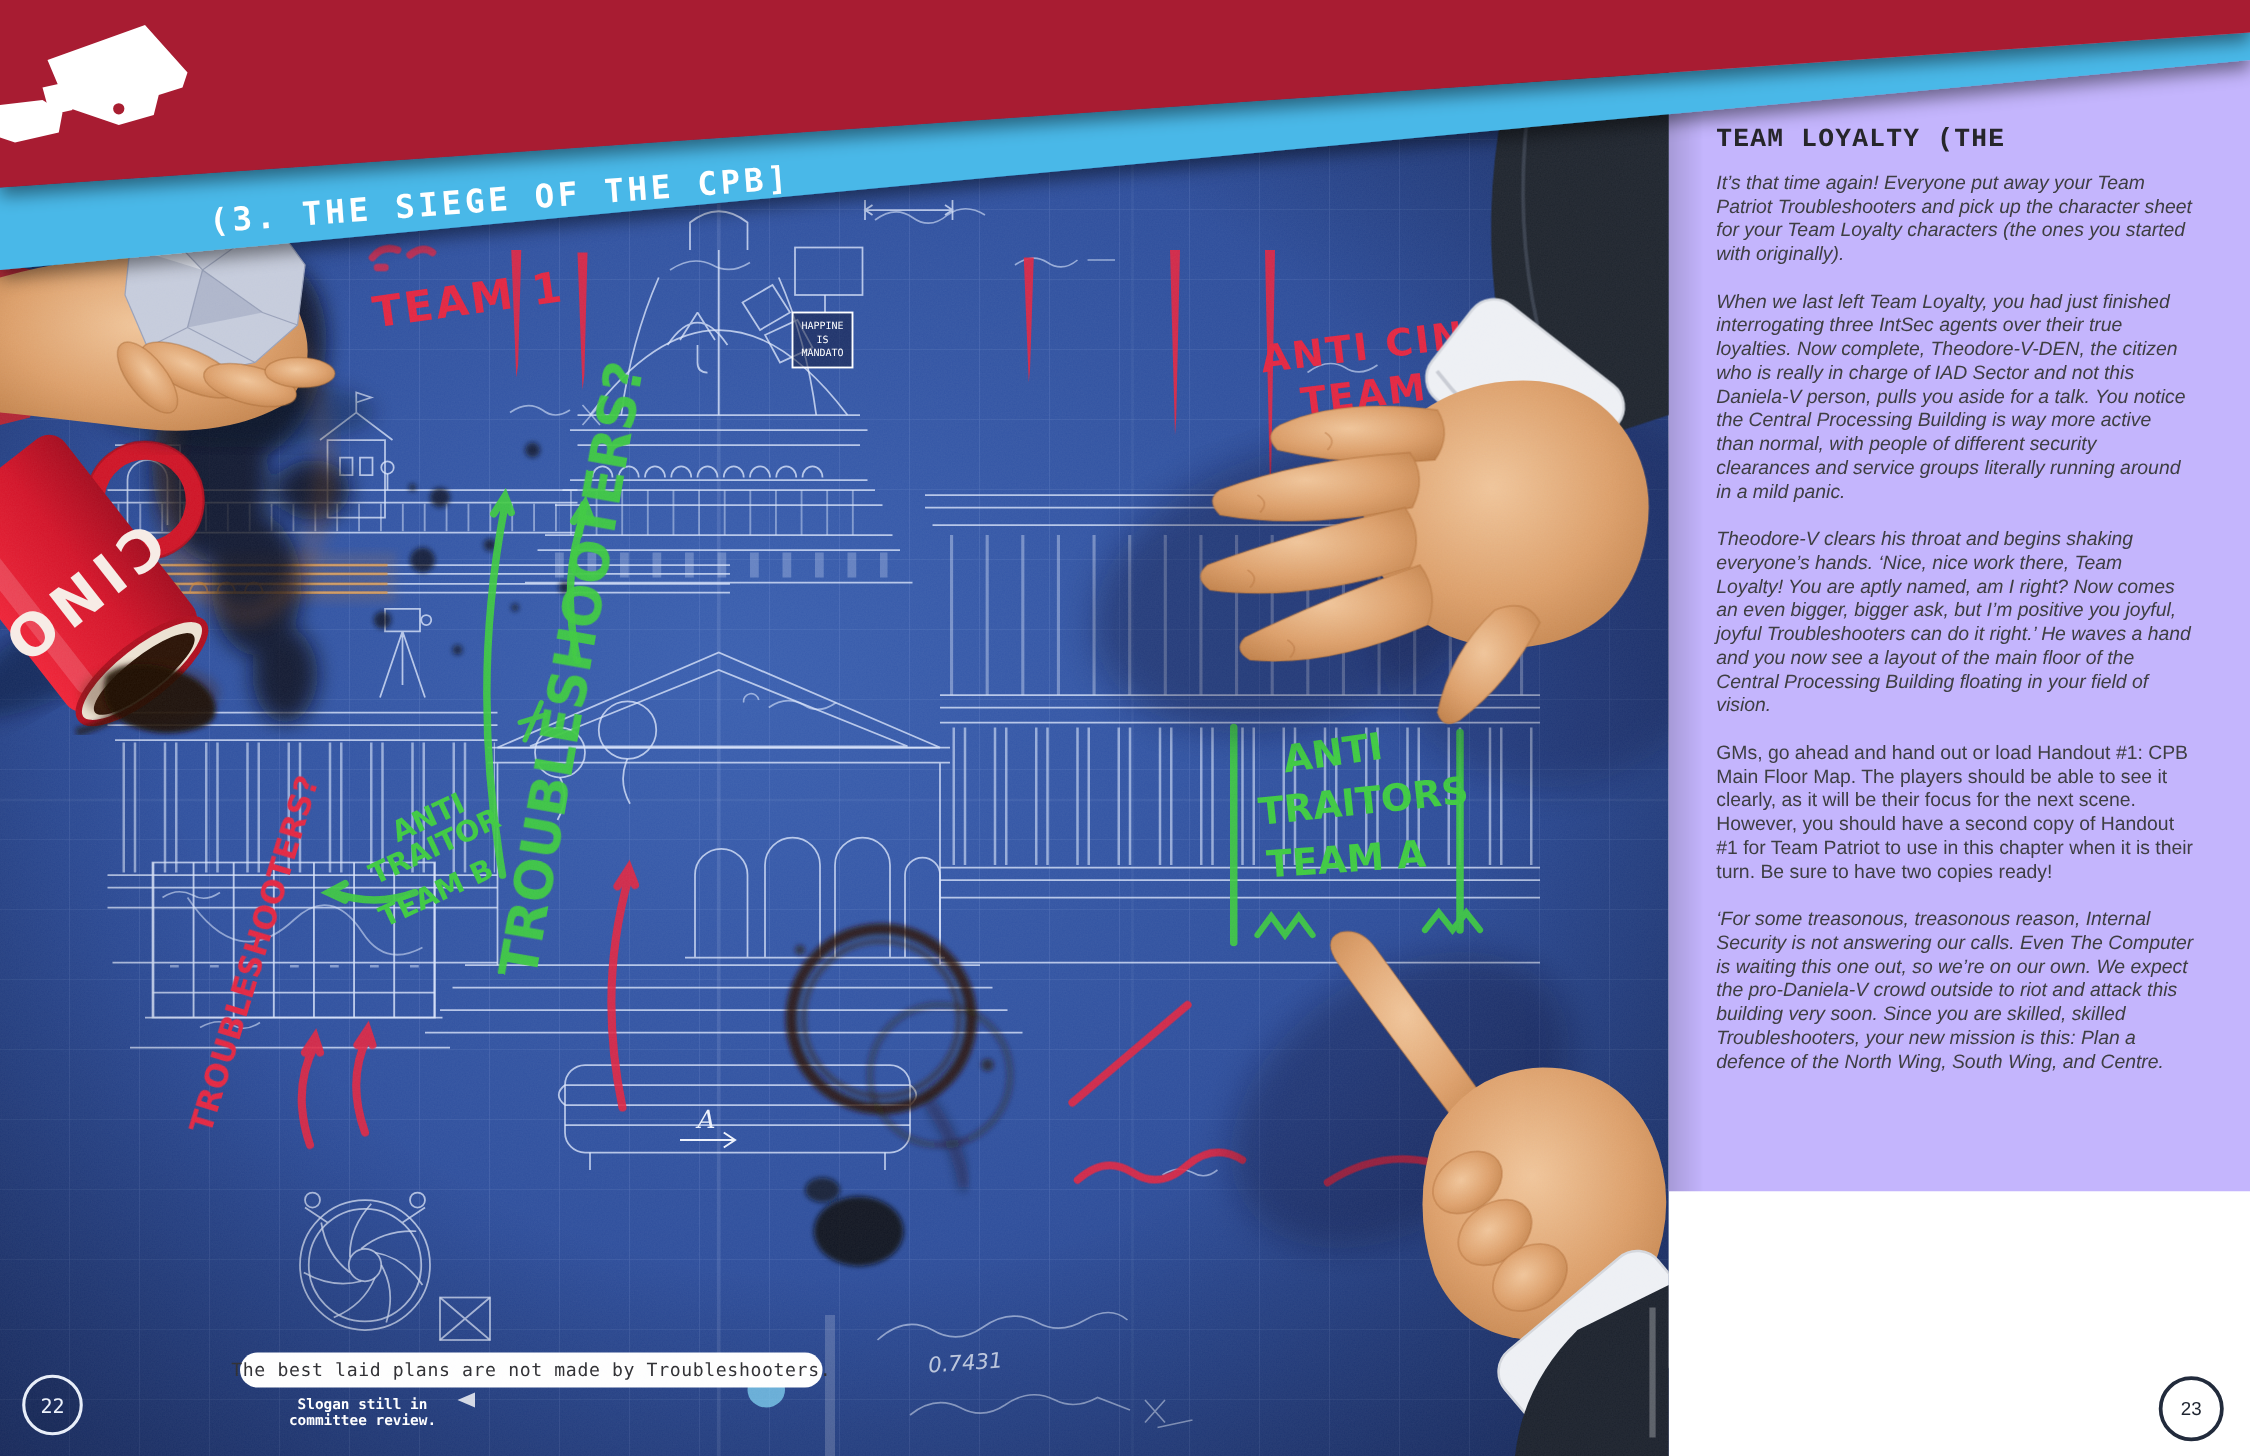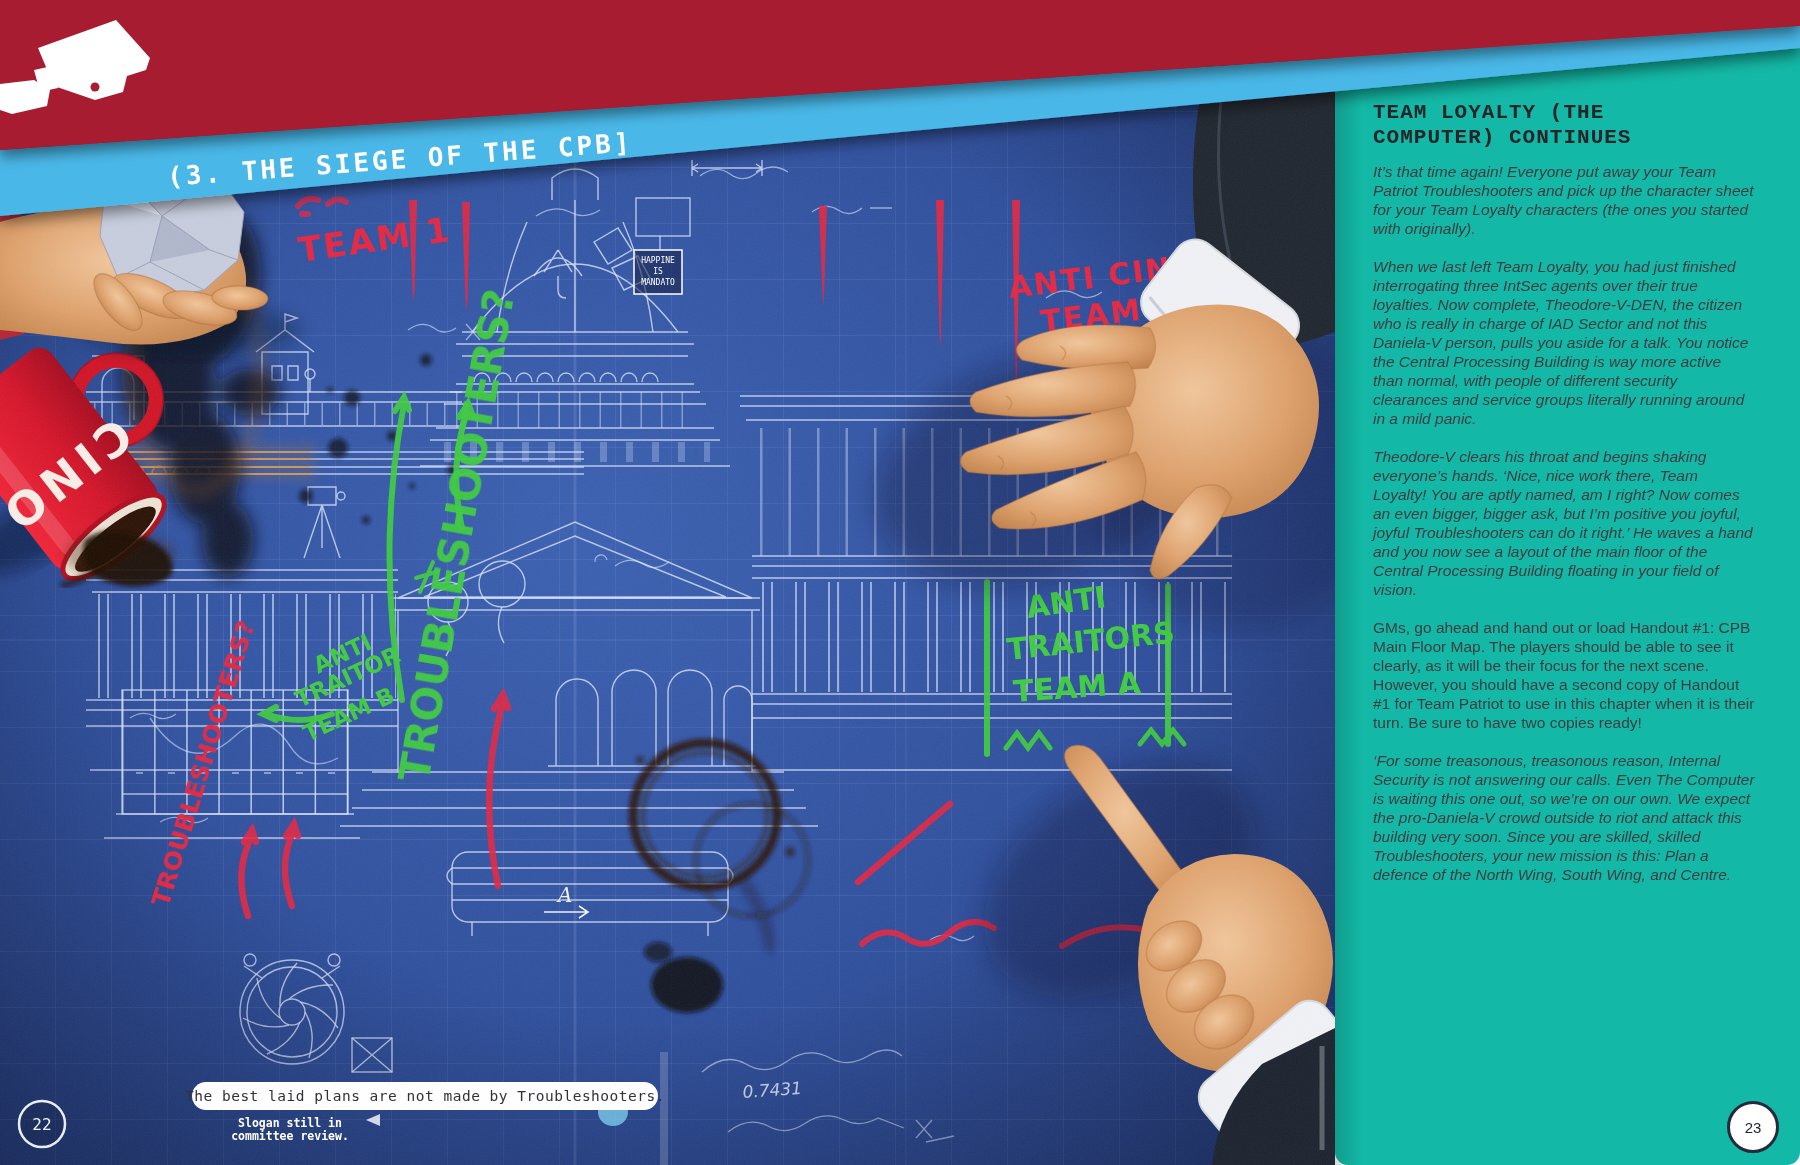--- a/index.html
+++ b/index.html
@@ -1,19 +1,19 @@
 <!DOCTYPE html>
 <html><head>
 <meta charset="utf-8">
 <style>
   html,body{margin:0;padding:0;background:#777;}
   .spread{position:relative;width:1800px;height:1165px;overflow:hidden;background:#fff;font-family:"Liberation Sans",sans-serif;}
   .art-svg{position:absolute;left:0;top:0;display:block;}
   .stripes-svg{position:absolute;left:0;top:0;display:block;}
-  .right-page{position:absolute;left:1335px;top:0;width:465px;height:1165px;background:#14b8a6;border-radius:13px;}
+  .right-page{position:absolute;left:1335px;top:0;width:465px;height:953px;background:#c4b5fd;}
   .right-page::before{content:"";position:absolute;left:0;top:0;width:28px;height:100%;
      background:linear-gradient(90deg,rgba(0,0,0,.15),rgba(0,0,0,0));}
   .rp-content{position:absolute;left:38px;top:100px;width:382px;}
   .rp-heading{font-family:"Liberation Mono",monospace;font-weight:700;font-size:21px;line-height:25px;
      letter-spacing:1px;color:#26262a;margin:0 0 12px 0;}
   .rp-heading span{display:block;}
   .rp-par{font-size:15.5px;line-height:19px;color:#3e3e42;margin:0 0 19px 0;}
   .it{font-style:italic;}
   .rp-par strong{font-weight:400;}
   .page-circle-23{position:absolute;left:392px;top:1101px;width:46px;height:46px;border:3px solid #222b3c;
@@ -361,21 +361,20 @@
     <text class="tw" x="42" y="1130" text-anchor="middle" font-size="16" fill="#eef3fc">22</text>
   </g>
 
   <rect width="1335" height="1165" filter="url(#grain)" opacity=".55"></rect>
 </svg>
 
 <div class="right-page">
   <div class="rp-content">
     <h2 class="rp-heading">
       <span>TEAM LOYALTY (THE</span>
-      <span>COMPUTER) CONTINUES</span>
     </h2>
     <p class="rp-par it">It’s that time again! Everyone put away your Team Patriot Troubleshooters and pick up the character sheet for your Team Loyalty characters (the ones you started with originally).</p>
     <p class="rp-par it">When we last left Team Loyalty, you had just finished interrogating three IntSec agents over their true loyalties. Now complete, Theodore-V-DEN, the citizen who is really in charge of IAD Sector and not this Daniela-V person, pulls you aside for a talk. You notice the Central Processing Building is way more active than normal, with people of different security clearances and service groups literally running around in a mild panic.</p>
     <p class="rp-par it">Theodore-V clears his throat and begins shaking everyone’s hands. ‘Nice, nice work there, Team Loyalty! You are aptly named, am I right? Now comes an even bigger, bigger ask, but I’m positive you joyful, joyful Troubleshooters can do it right.’ He waves a hand and you now see a layout of the main floor of the Central Processing Building floating in your field of vision.</p>
     <p class="rp-par"><span>GMs, go ahead and hand out or load Handout #1: CPB Main Floor Map. The players should be able to see it clearly, as it will be their focus for the next scene. However, you should have a second copy of Handout #1 for Team Patriot to use in this chapter when it is their turn. </span><strong>Be sure to have two copies ready!</strong></p>
     <p class="rp-par it">‘For some treasonous, treasonous reason, Internal Security is not answering our calls. Even The Computer is waiting this one out, so we’re on our own. We expect the pro-Daniela-V crowd outside to riot and attack this building very soon. Since you are skilled, skilled Troubleshooters, your new mission is this: Plan a defence of the North Wing, South Wing, and Centre.</p>
   </div>
   <div class="page-circle-23">
     <span>23</span>
   </div>

